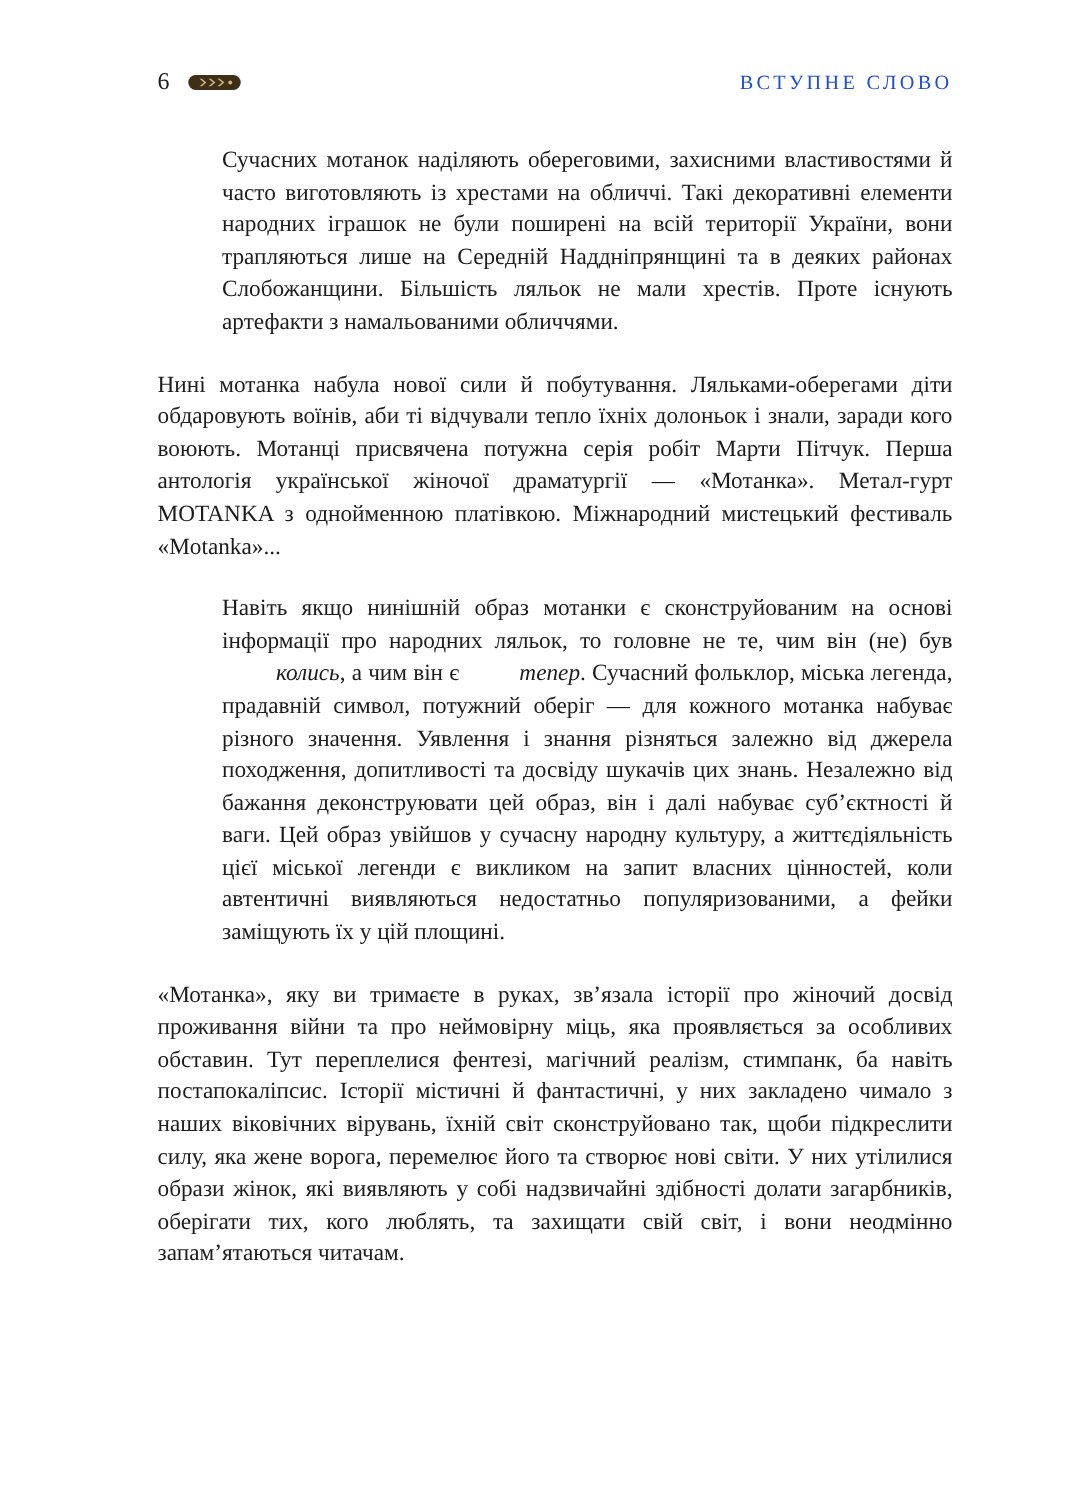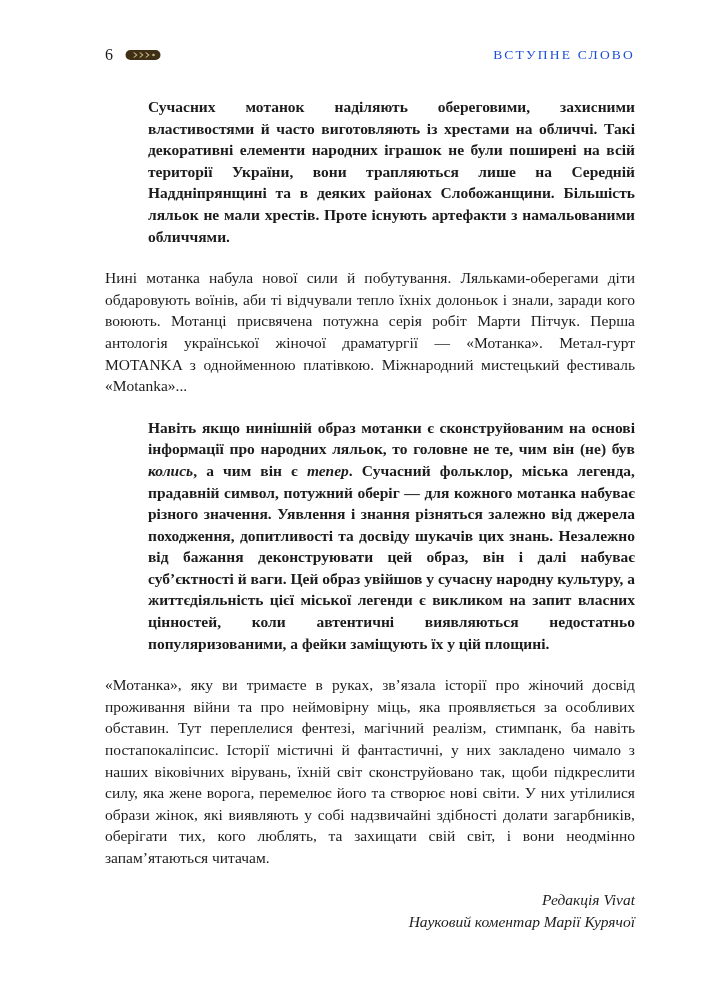--- a/index.html
+++ b/index.html
@@ -29,22 +29,22 @@
       letter-spacing: 2.2px;
       color: #1d4ed8;
     }
     .para {
       font-size: 15.5px;
       line-height: 21.6px;
       text-align: justify;
       margin-bottom: 20px;
       color: #1c1c1c;
     }
-    .quote { margin-left: 43px; font-weight: bold; }
-    .para em { font-style: italic; }
+    .quote { margin-left: 43px; }
+    .para em { font-style: italic; margin-left: 36px; }
     .signature {
       margin-top: 8px;
       text-align: right;
       font-style: italic;
       font-size: 15.5px;
       line-height: 22px;
       color: #1c1c1c;
     }
   </style>
 </head>
@@ -69,20 +69,16 @@
   <section>
 
     <p class="para quote">Сучасних мотанок наділяють обереговими, захисними властивостями й часто виготовляють із хрестами на обличчі. Такі декоративні елементи народних іграшок не були поширені на всій території України, вони трапляються лише на Середній Наддніпрянщині та в деяких районах Слобожанщини. Більшість ляльок не мали хрестів. Проте існують артефакти з намальованими обличчями.</p>
 
     <p class="para">Нині мотанка набула нової сили й побутування. Ляльками-оберегами діти обдаровують воїнів, аби ті відчували тепло їхніх долоньок і знали, заради кого воюють. Мотанці присвячена потужна серія робіт Марти Пітчук. Перша антологія української жіночої драматургії — «Мотанка». Метал-гурт MOTANKA з однойменною платівкою. Міжнародний мистецький фестиваль «Motanka»...</p>
 
     <p class="para quote"><span>Навіть якщо нинішній образ мотанки є сконструйованим на основі інформації про народних ляльок, то головне не те, чим він (не) був </span><em>колись</em><span>, а чим він є </span><em>тепер</em><span>. Сучасний фольклор, міська легенда, прадавній символ, потужний оберіг — для кожного мотанка набуває різного значення. Уявлення і знання різняться залежно від джерела походження, допитливості та досвіду шукачів цих знань. Незалежно від бажання деконструювати цей образ, він і далі набуває суб’єктності й ваги. Цей образ увійшов у сучасну народну культуру, а життєдіяльність цієї міської легенди є викликом на запит власних цінностей, коли автентичні виявляються недостатньо популяризованими, а фейки заміщують їх у цій площині.</span></p>
 
     <p class="para">«Мотанка», яку ви тримаєте в руках, зв’язала історії про жіночий досвід проживання війни та про неймовірну міць, яка проявляється за особливих обставин. Тут переплелися фентезі, магічний реалізм, стимпанк, ба навіть постапокаліпсис. Історії містичні й фантастичні, у них закладено чимало з наших віковічних вірувань, їхній світ сконструйовано так, щоби підкреслити силу, яка жене ворога, перемелює його та створює нові світи. У них утілилися образи жінок, які виявляють у собі надзвичайні здібності долати загарбників, оберігати тих, кого люблять, та захищати свій світ, і вони неодмінно запам’ятаються читачам.</p>
 
-    <div class="signature">
-      <p>Редакція Vivat</p>
-      <p>Науковий коментар Марії Курячої</p>
-    </div>
 
   </section>
 
 </main>
 
 </body></html>

